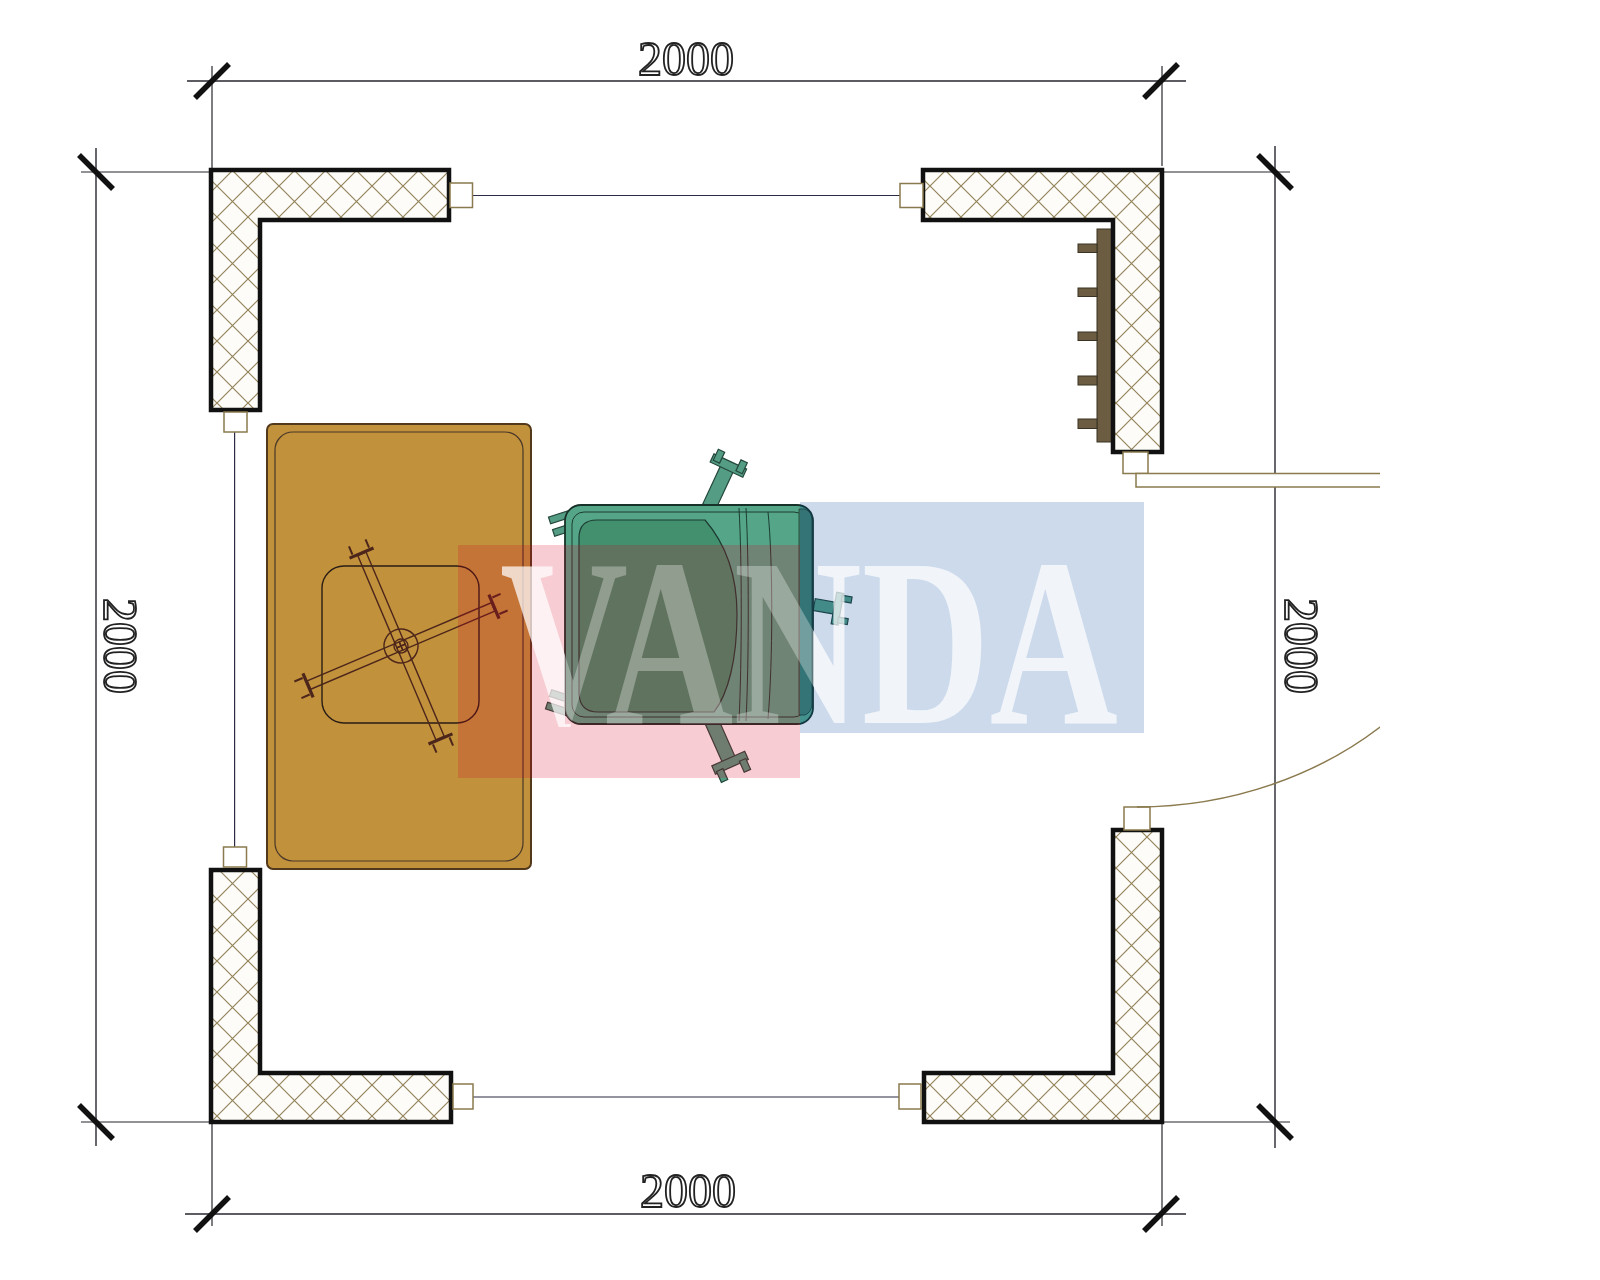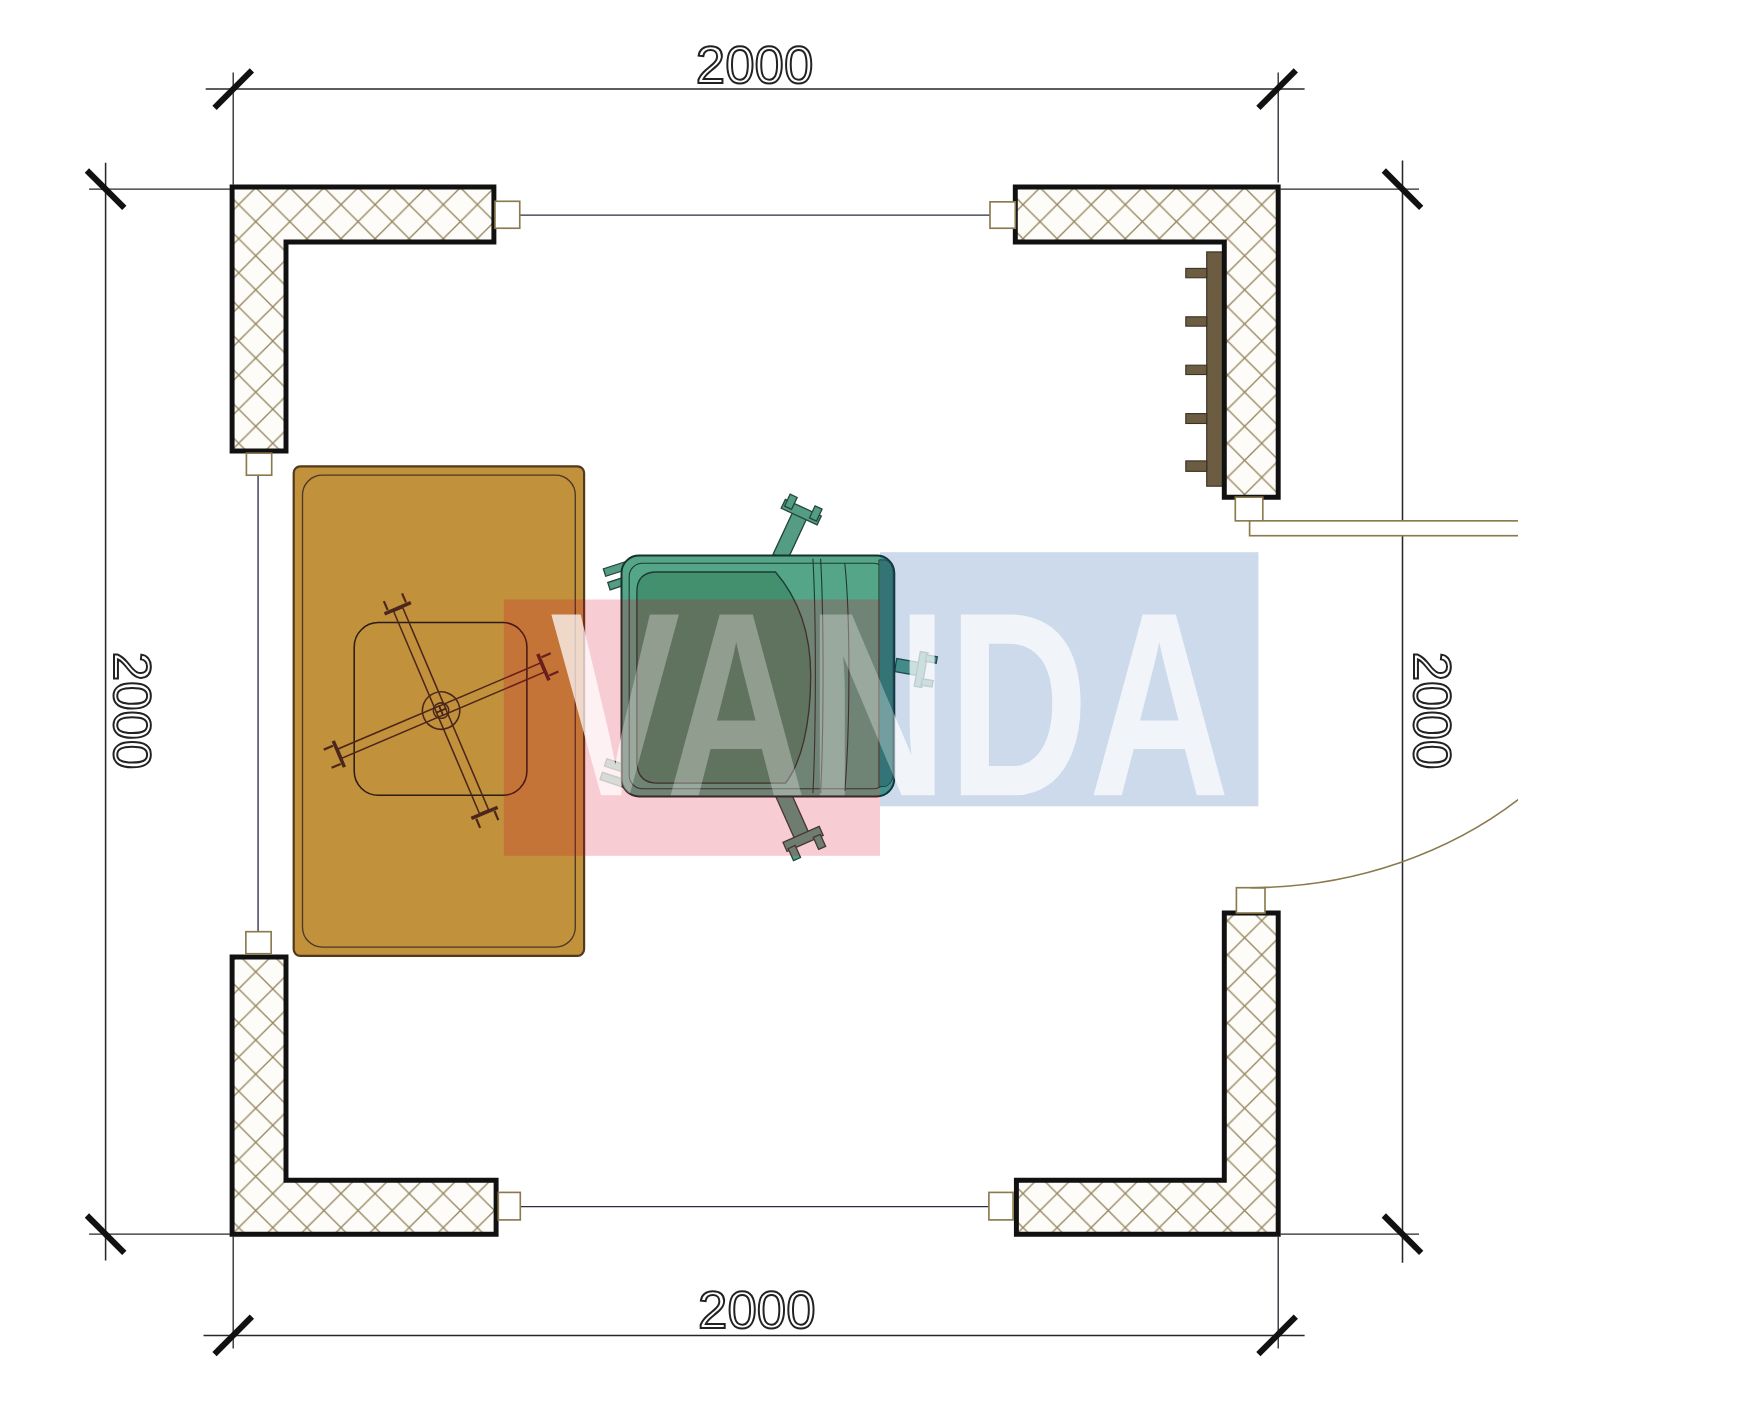--- a/index.html
+++ b/index.html
@@ -1,17 +1,17 @@
 <!DOCTYPE html>
 <html><head>
 <meta charset="utf-8">
 <style>
 html,body{margin:0;padding:0;background:#ffffff;}
 #page{width:1380px;height:1280px;position:relative;overflow:hidden;background:#ffffff;
-font-family:Liberation Sans, sans-serif;}
+font-family:Liberation Serif, serif;}
 svg{position:absolute;top:0;left:0;}
 </style>
 </head>
 <body>
 
 <div id="page">
 <svg width="1600" height="1280" viewBox="0 0 1600 1280">
 <defs>
 <pattern id="hatch" patternUnits="userSpaceOnUse" width="31" height="31">
 <rect width="31" height="31" fill="#fdfcf8"></rect>

